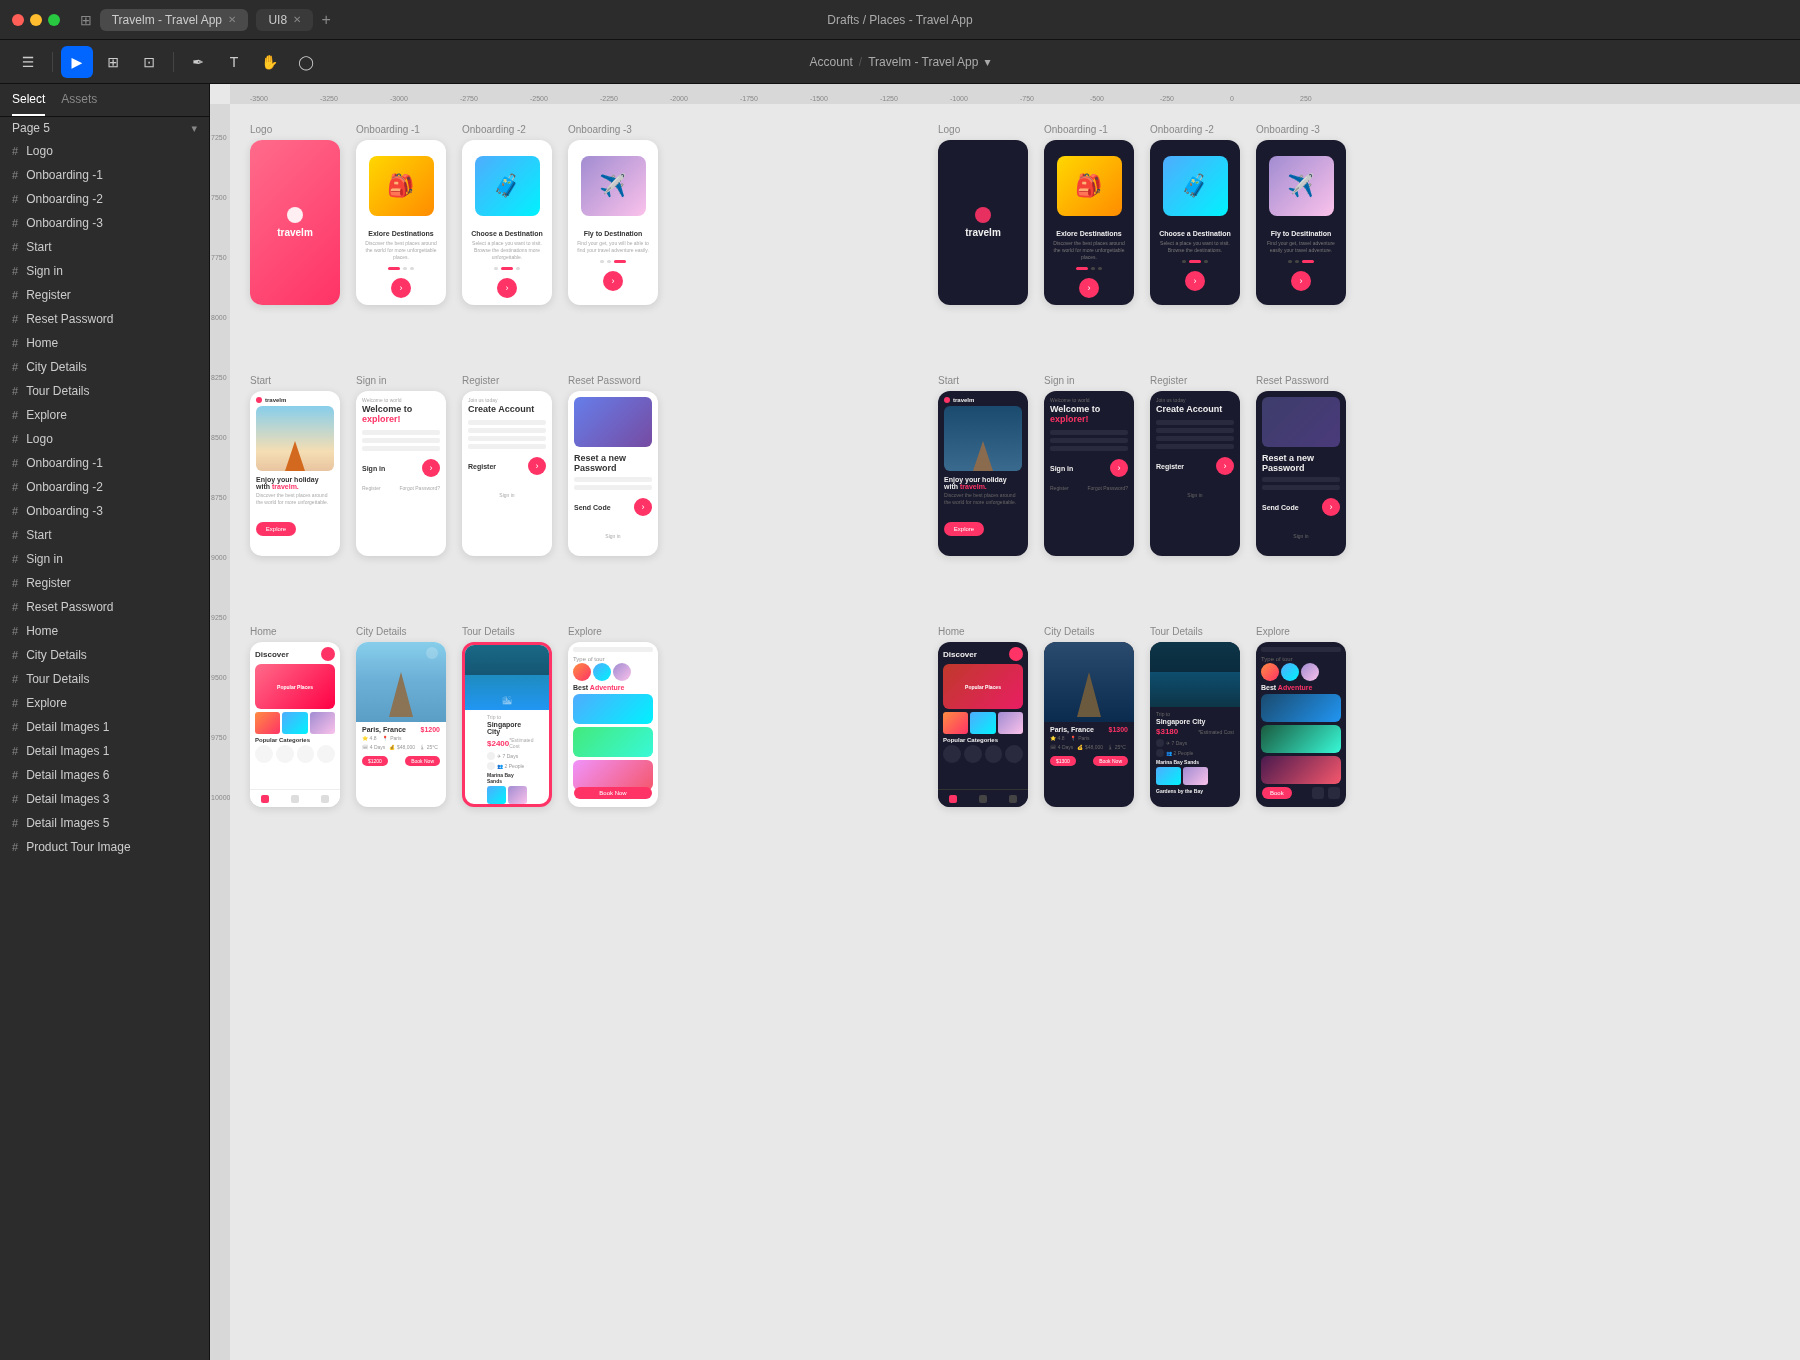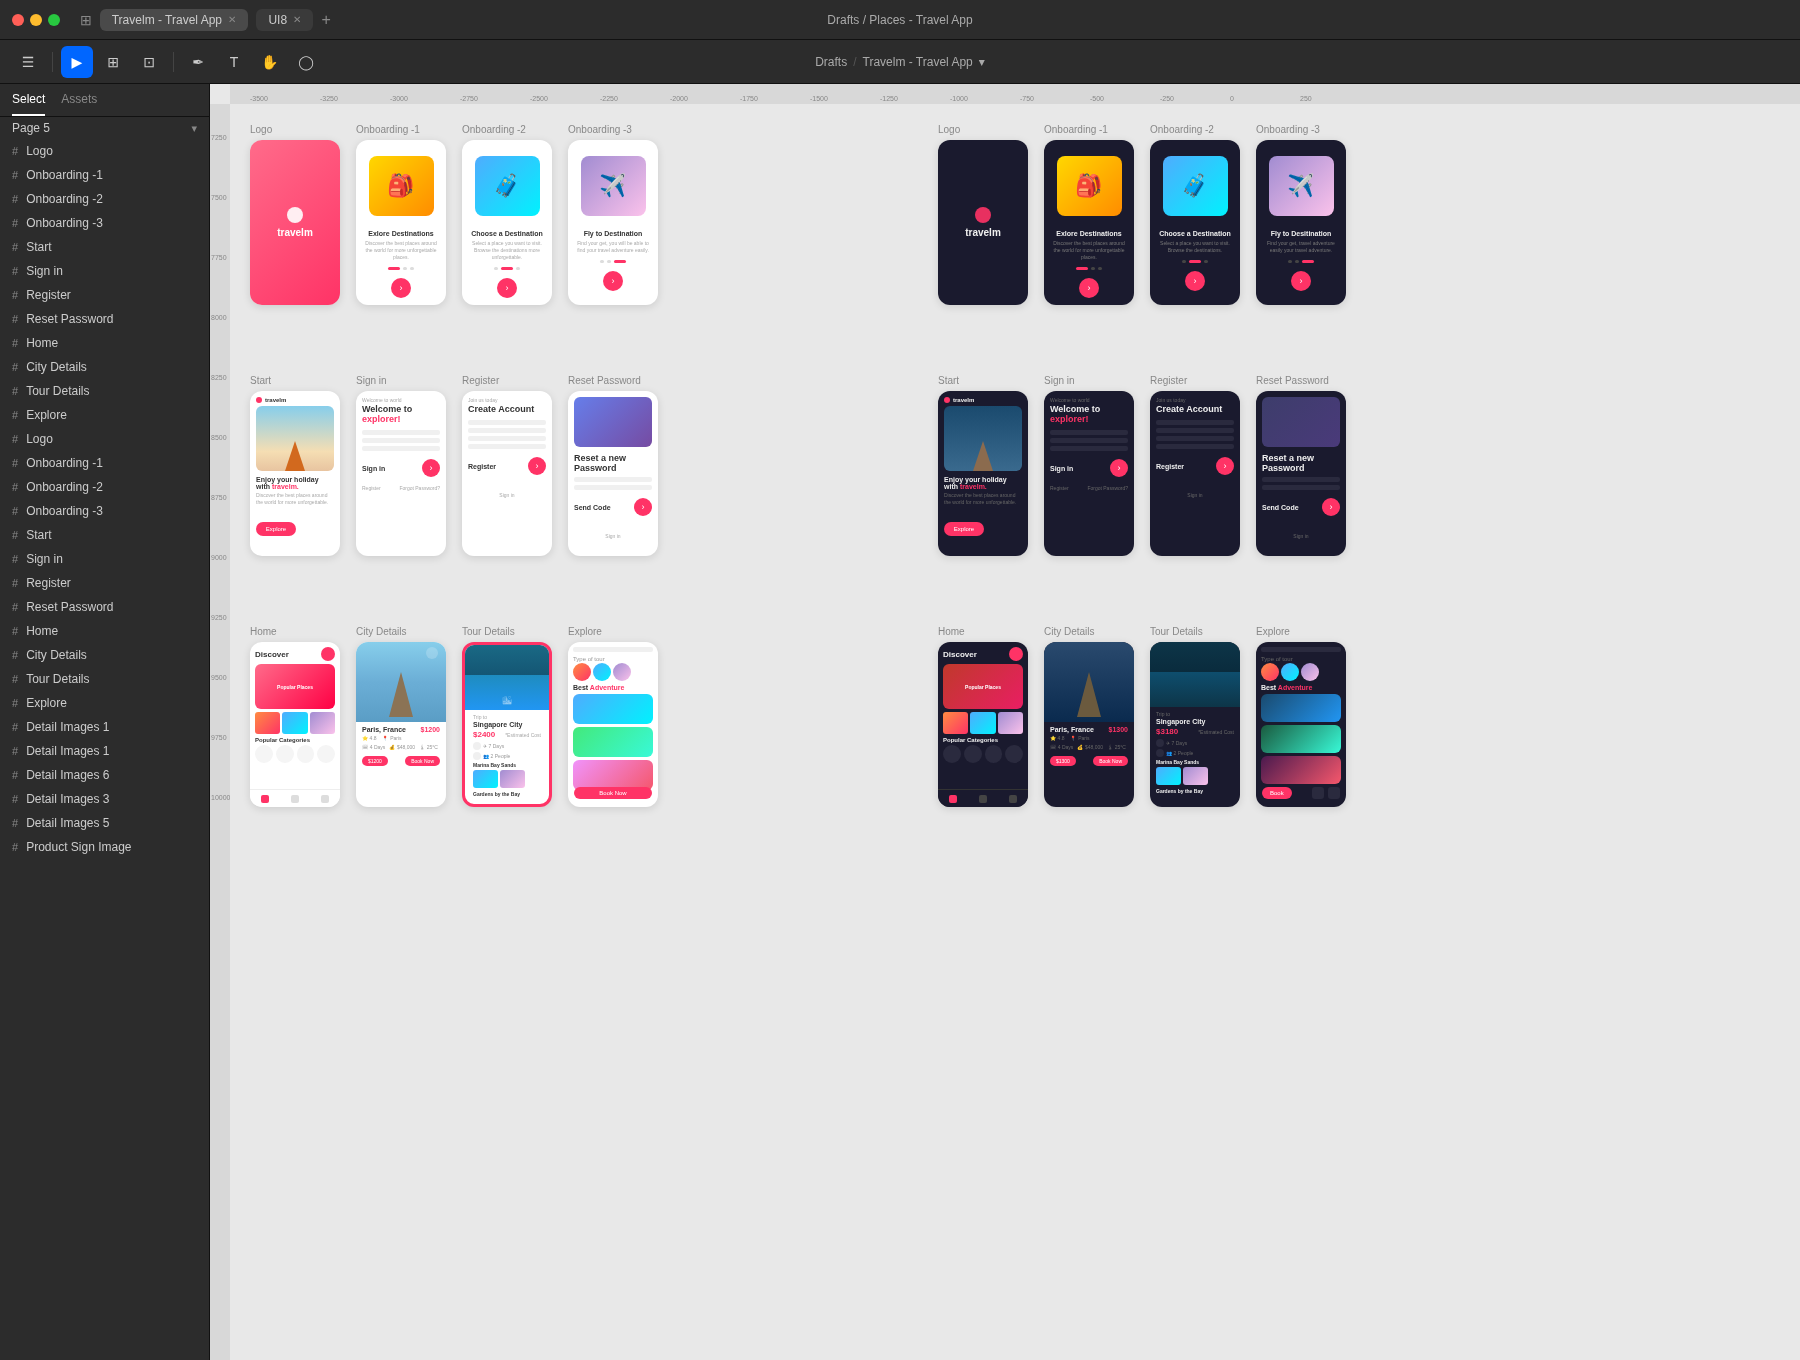--- a/index.html
+++ b/index.html
@@ -178,21 +178,21 @@
   <div class="tool-separator"></div>
   <button class="tool-btn active">▶</button>
   <button class="tool-btn">⊞</button>
   <button class="tool-btn">⊡</button>
   <div class="tool-separator"></div>
   <button class="tool-btn">✒</button>
   <button class="tool-btn">T</button>
   <button class="tool-btn">✋</button>
   <button class="tool-btn">◯</button>
   <div style="position:absolute;left:50%;transform:translateX(-50%);font-size:12px;color:#aaa;display:flex;align-items:center;gap:6px;">
-    <span style="cursor:pointer;">Drafts</span>
+    <span style="cursor:pointer;">Account</span>
     <span style="color:#555;">/</span>
     <span>Travelm - Travel App</span>
     <span style="cursor:pointer;">▾</span>
   </div>
 </div>
 
 <div class="main-layout">
 
   <div class="sidebar">
     <div class="sidebar-tabs">
@@ -316,21 +316,21 @@
         <div class="layer-item">
           <span class="layer-hash">#</span>
           <span>Detail Images 3</span>
         </div>
         <div class="layer-item">
           <span class="layer-hash">#</span>
           <span>Detail Images 5</span>
         </div>
         <div class="layer-item">
           <span class="layer-hash">#</span>
-          <span>Product Sign Image</span>
+          <span>Product Tour Image</span>
         </div>
       </div>
   </div>
 
   <div class="canvas">
 
     <div class="h-ruler">
       <span class="h-tick" style="left:20px">-3500</span>
       <span class="h-tick" style="left:90px">-3250</span>
       <span class="h-tick" style="left:160px">-3000</span>
@@ -743,21 +743,21 @@
             </div>
 
             <div class="frame-wrapper">
               <span class="frame-lbl">Tour Details</span>
               <div class="f-card" style="background:white;border:3px solid #ff3366;">
                 <div style="height:100%;position:relative;">
                   <div style="width:100%;height:65px;background:linear-gradient(180deg,#1a6985,#0d4060);position:relative;overflow:hidden;">
                     <div style="position:absolute;bottom:0;left:0;right:0;height:35px;background:linear-gradient(180deg,#1e8cbf,#2196f3);"></div>
                     <div style="position:absolute;bottom:5px;left:50%;transform:translateX(-50%);font-size:8px;color:rgba(255,255,255,0.5);">🏙</div>
                   </div>
-                  <div style="padding:4px 8px;">
+                  <div style="padding:4px 22px;">
                     <div style="font-size:5px;color:#aaa;margin-bottom:1px;">Trip to</div>
                     <div style="font-size:7px;font-weight:bold;color:#333;margin-bottom:2px;">Singapore City</div>
                     <div style="display:flex;justify-content:space-between;align-items:center;">
                       <span style="font-size:8px;font-weight:bold;color:#ff3366;">$2400</span>
                       <span style="font-size:5px;color:#aaa;">*Estimated Cost</span>
                     </div>
                     <div style="margin-top:3px;">
                       <div style="display:flex;align-items:center;gap:2px;margin-bottom:2px;">
                         <div style="width:8px;height:8px;background:#f0f0f0;border-radius:50%;"></div>
                         <span style="font-size:5px;color:#999;">✈ 7 Days</span>

